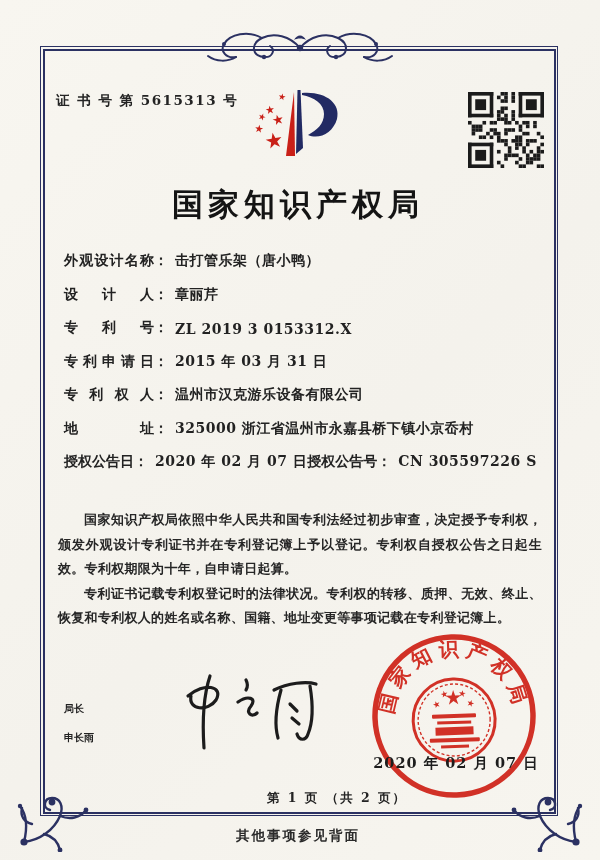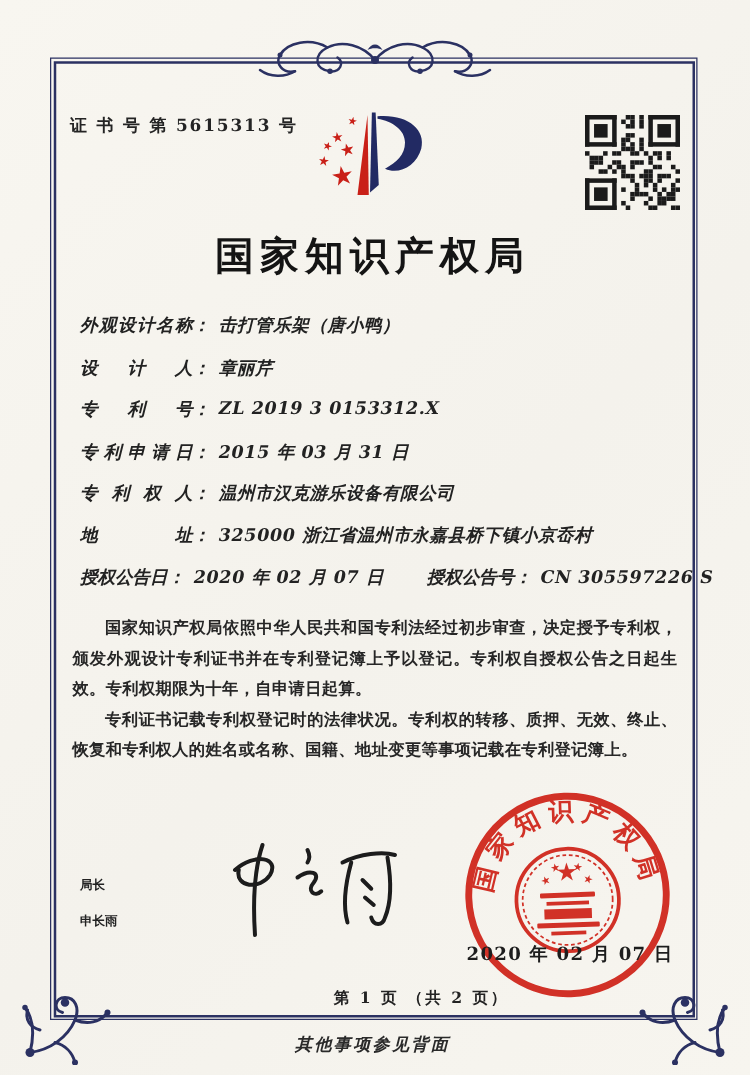--- a/index.html
+++ b/index.html
@@ -21,42 +21,42 @@
   .corner.right{left:506px;top:776px;transform:scaleX(-1);}
   
   .cert-no{position:absolute;left:56px;top:92px;font-size:13.5px;font-weight:700;
     letter-spacing:1.5px;color:#242424;}
   .logo{position:absolute;left:251px;top:84px;width:102px;height:82px;}
   .qr{position:absolute;left:468px;top:92px;width:76px;height:76px;}
   .title{position:absolute;left:40px;top:184px;width:516px;text-align:center;
     font-size:31px;font-weight:700;letter-spacing:5px;color:#141414;}
   
   .fields{position:absolute;left:64px;top:252px;width:460px;}
-  .row{display:flex;align-items:flex-start;font-size:14px;font-weight:600;
-    margin-bottom:15.5px;white-space:nowrap;color:#222;font-style:italic;}
+  .row{display:flex;align-items:flex-end;font-size:14px;font-weight:600;
+    margin-bottom:15.5px;white-space:nowrap;color:#222;}
   .flabel{display:inline-block;width:90px;text-align:justify;text-align-last:justify;}
   .colon{margin:0 2px 0 0;}
   .fvalue{margin-left:5px;letter-spacing:0.5px;}
-  .pair2{margin-left:34px;display:flex;align-items:baseline;}
-  
-  .legal{position:absolute;left:58px;top:491px;width:484px;font-size:13px;
+  .pair2{display:flex;align-items:baseline;}
+  
+  .legal{position:absolute;left:58px;top:508px;width:484px;font-size:13px;
     line-height:24.5px;text-align:justify;font-weight:600;color:#262626;letter-spacing:0.3px;}
   .legal p{margin:0;text-indent:2em;}
   
   .director{position:absolute;left:64px;top:694px;font-size:10px;font-weight:700;
     line-height:29px;color:#222;}
   .signature{position:absolute;left:158px;top:662px;width:168px;height:96px;}
   .seal{position:absolute;left:366px;top:628px;width:176px;height:176px;
     transform:rotate(-2deg);opacity:0.93;}
   .seal-date{position:absolute;left:366px;top:754px;width:180px;text-align:center;
     font-size:14.5px;font-weight:700;color:#1d1d1d;letter-spacing:1px;}
   .page-foot{position:absolute;left:40px;top:790px;width:516px;text-align:center;
     font-size:12.5px;font-weight:600;letter-spacing:2px;color:#232323;padding-left:39px;}
   .back-note{position:absolute;left:40px;top:827px;width:516px;text-align:center;
-    font-size:13.5px;font-weight:700;font-style:italic;letter-spacing:2px;color:#2a2a2a;}
+    font-size:13.5px;font-weight:700;letter-spacing:2px;color:#2a2a2a;}
 </style>
 </head>
 <body>
 
 <div class="page">
 
   <div class="frame">
     <div class="frame-inner"></div>
   </div>
 

